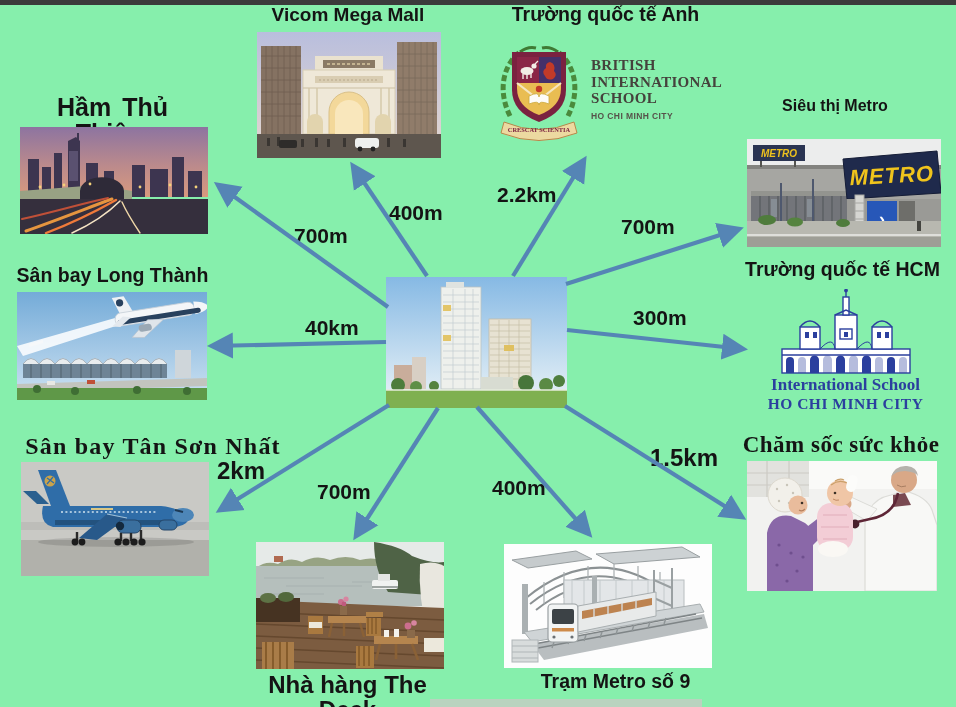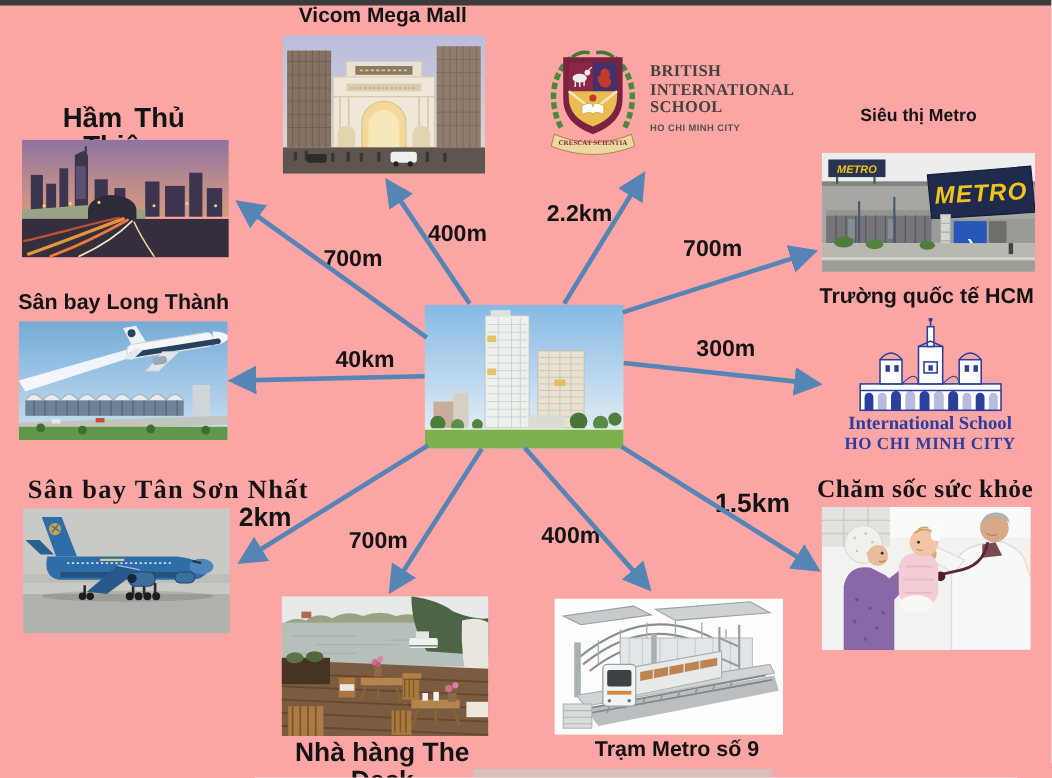--- a/index.html
+++ b/index.html
@@ -1,16 +1,16 @@
 <!DOCTYPE html>
 <html><head>
 <meta charset="utf-8">
 <style>
   html,body{margin:0;padding:0;background:#ffffff;}
-  #canvas{position:relative;width:956px;height:707px;background:#fca5a5;overflow:hidden;
+  #canvas{position:relative;width:956px;height:707px;background:#86efac;overflow:hidden;
           font-family:"Liberation Sans","DejaVu Sans",sans-serif;}
   .lbl{position:absolute;font-weight:bold;color:#141414;text-align:center;line-height:1.05;}
   .sans{font-family:"Liberation Sans","DejaVu Sans",sans-serif;}
   .serif{font-family:"Liberation Serif","DejaVu Serif",serif;}
   .dist{position:absolute;font-weight:bold;color:#141414;font-size:21px;
         font-family:"Liberation Sans","DejaVu Sans",sans-serif;}
   .dist.serif{font-size:24px;}
   .img{position:absolute;}
   .img svg{display:block;width:100%;height:100%;}
   #arrows{position:absolute;left:0;top:0;z-index:2;pointer-events:none;}
@@ -28,20 +28,21 @@
 </style>
 </head>
 <body>
 
 <div id="canvas">
 
   <div id="topbar"></div>
   <div id="bottombar"></div>
 
   <div class="lbl sans" style="left:253px;top:5px;width:190px;font-size:19px;">Vicom Mega Mall</div>
+  <div class="lbl sans" style="left:498px;top:4px;width:215px;font-size:19.5px;">Trường quốc tế Anh</div>
   <div class="lbl sans" style="left:25px;top:94px;width:175px;font-size:25px;word-spacing:4px;">Hầm Thủ Thiêm</div>
   <div class="lbl sans" style="left:760px;top:98px;width:150px;font-size:16px;">Siêu thị Metro</div>
   <div class="lbl sans" style="left:10px;top:265px;width:205px;font-size:19.5px;">Sân bay Long Thành</div>
   <div class="lbl sans" style="left:735px;top:259px;width:215px;font-size:19.5px;">Trường quốc tế HCM</div>
   <div class="lbl serif" style="left:8px;top:434px;width:290px;font-size:24px;letter-spacing:1.2px;">Sân bay Tân Sơn Nhất</div>
   <div class="lbl sans" style="left:250px;top:672px;width:195px;font-size:24px;">Nhà hàng The Deck</div>
   <div class="lbl sans" style="left:523px;top:671px;width:185px;font-size:19.5px;">Trạm Metro số 9</div>
   <div class="lbl serif" style="left:736px;top:433px;width:210px;font-size:23px;letter-spacing:.5px;">Chăm sốc sức khỏe</div>
 
   <div class="dist" style="left:389px;top:201px;">400m</div>

